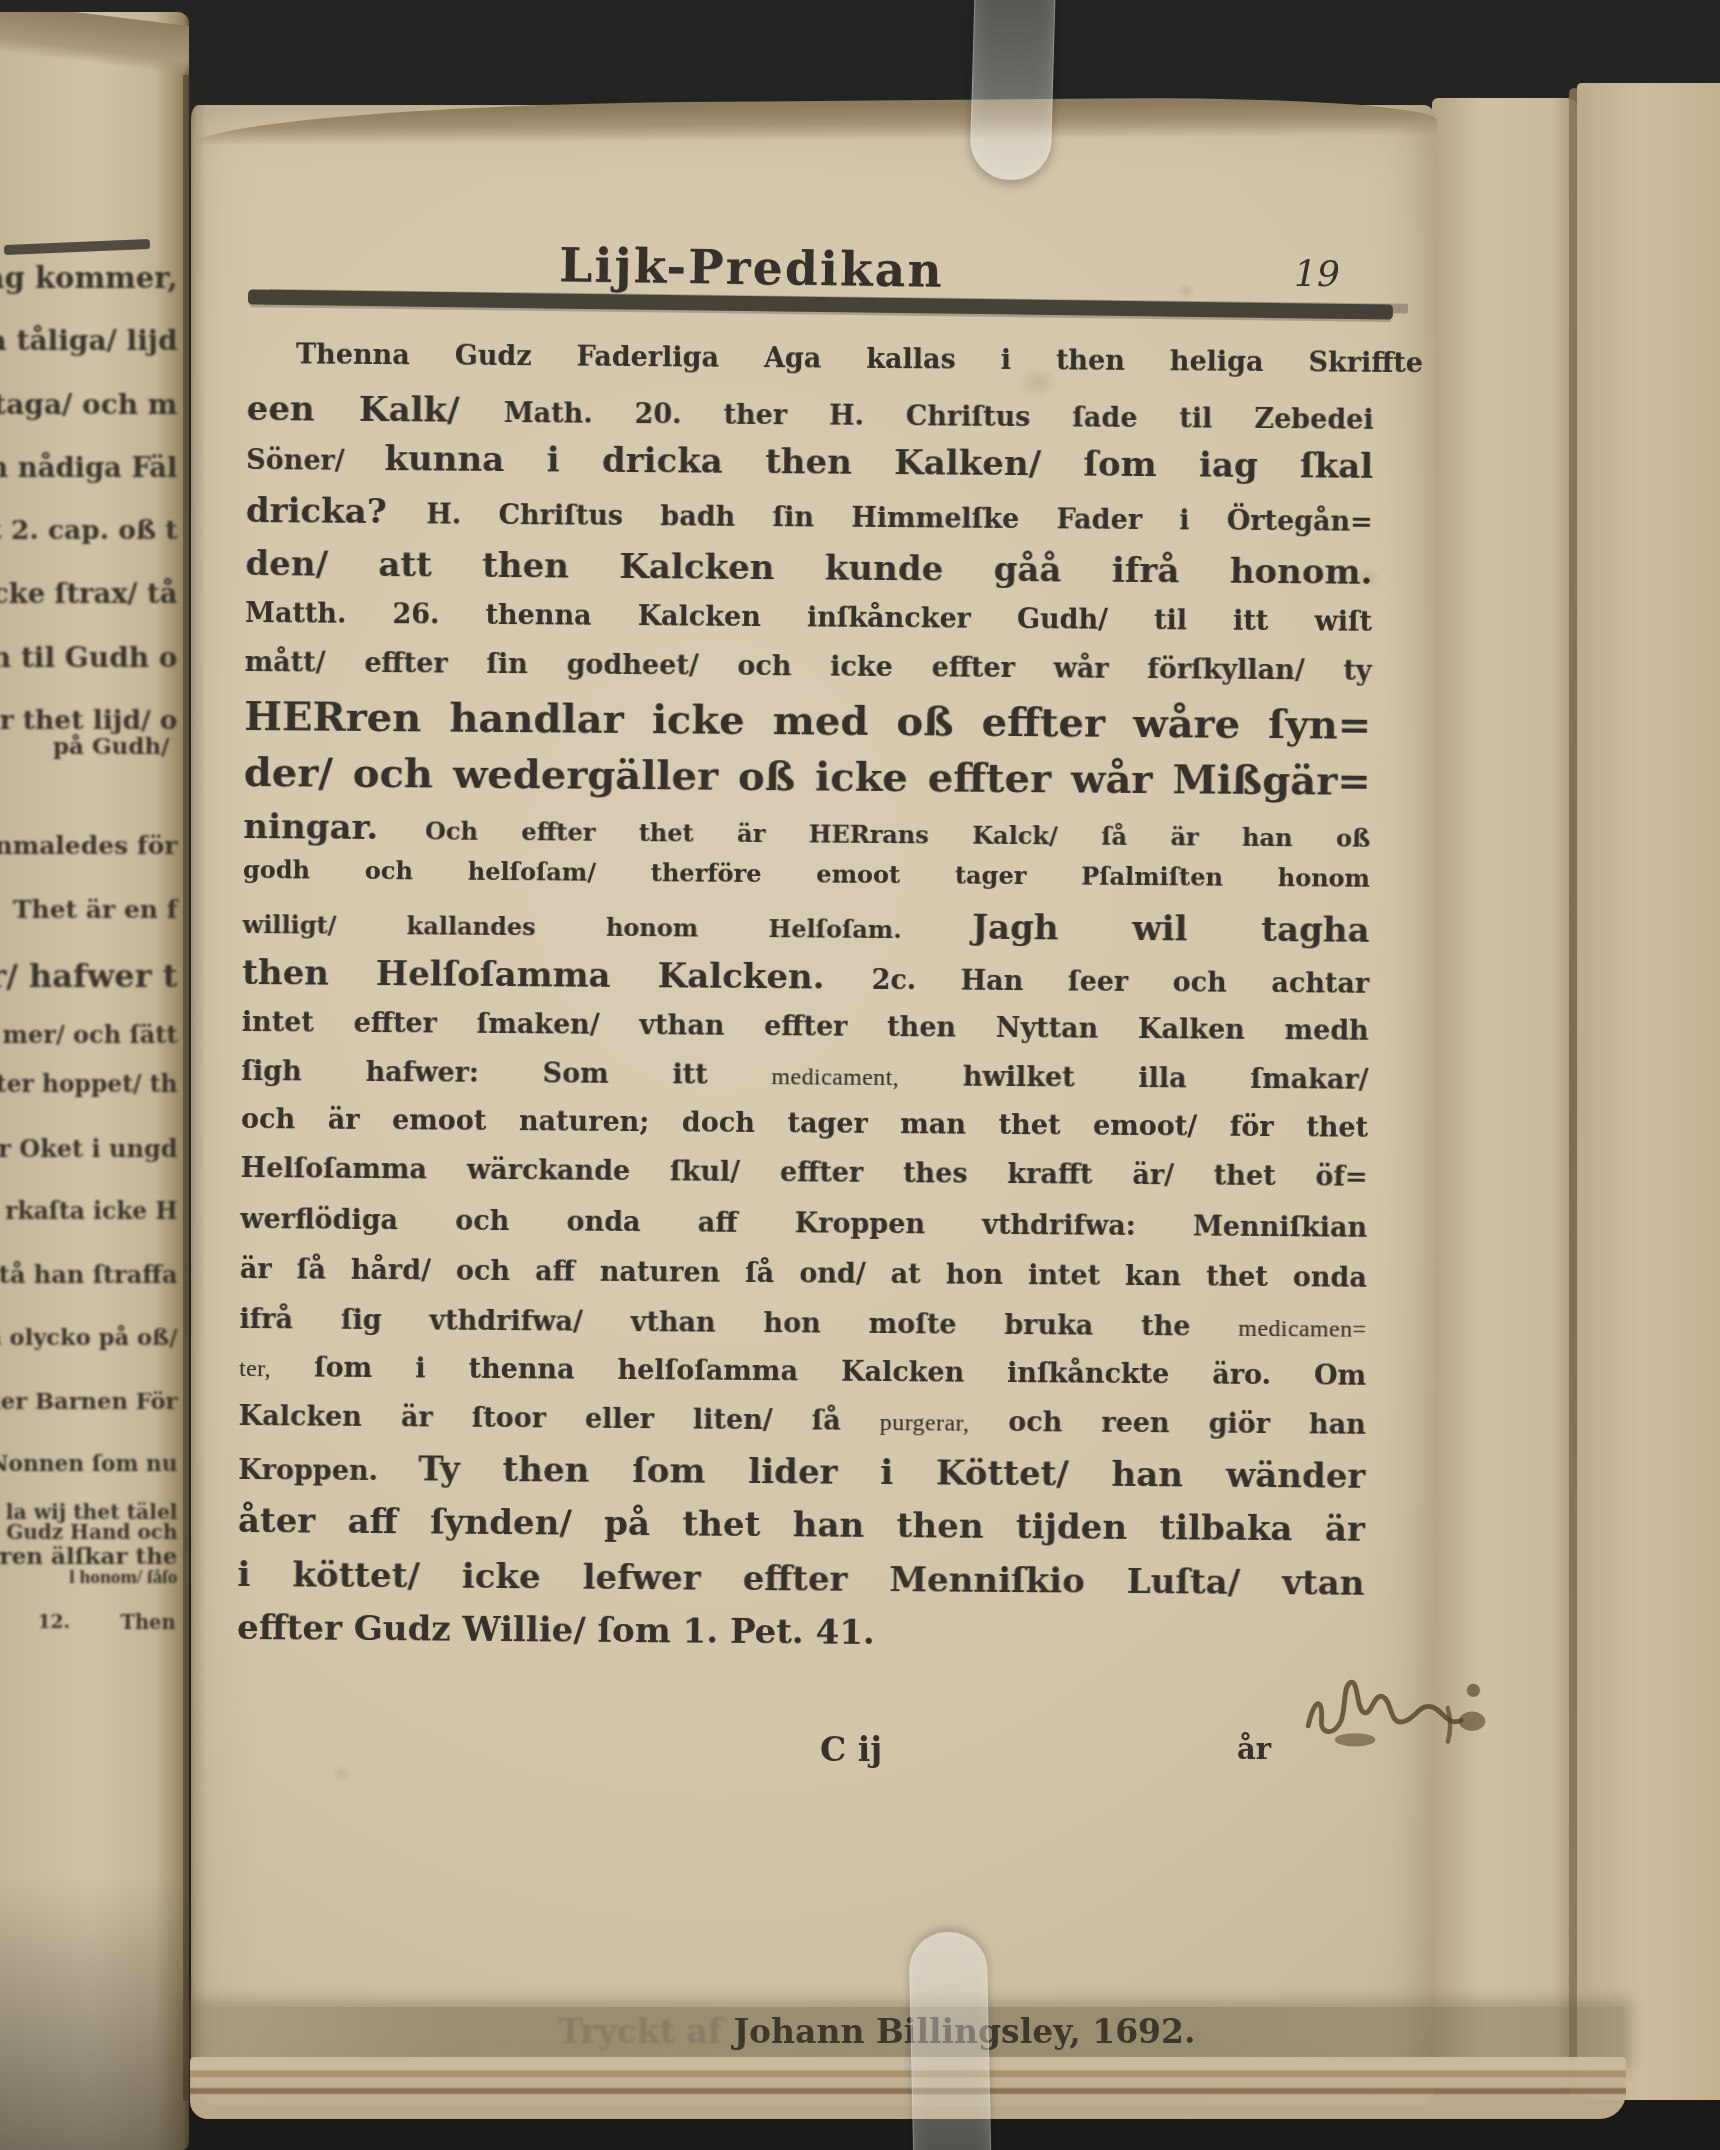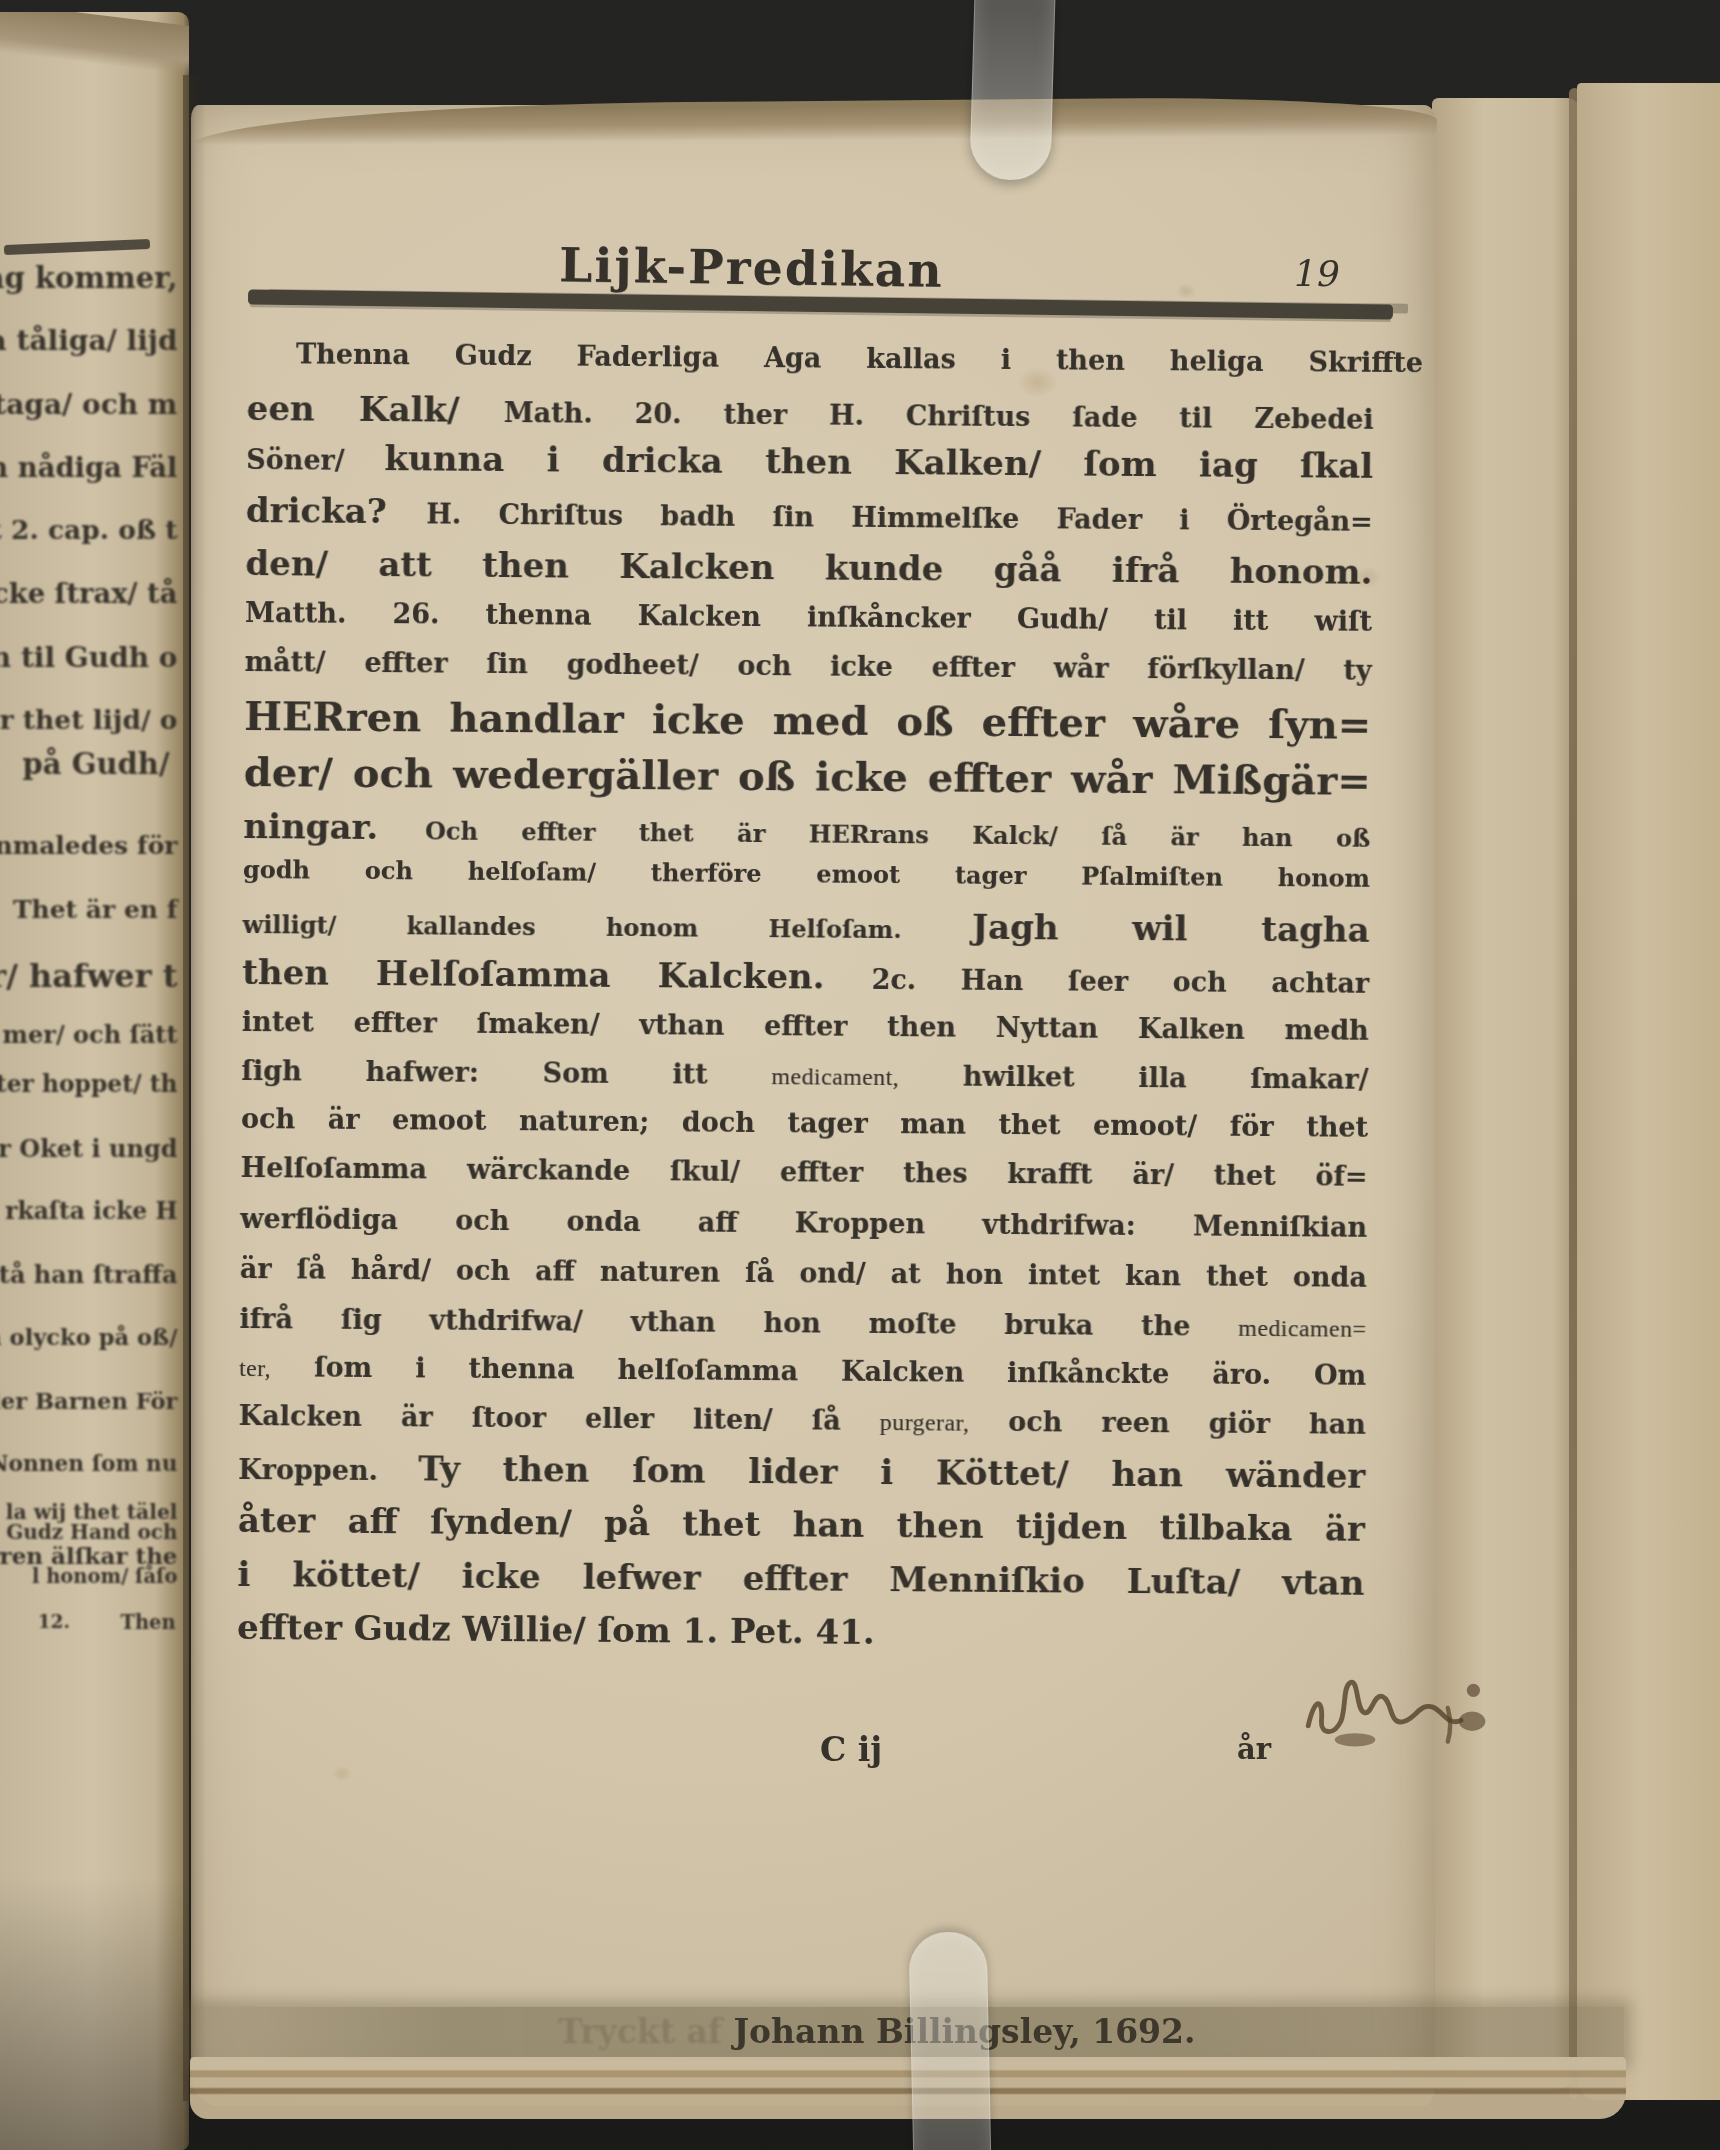--- a/index.html
+++ b/index.html
@@ -93,36 +93,36 @@
     <div class="left-rule"></div>
     <div style="left:0;top:0;width:100%;height:100%;">
         <div class="lf" style="top: 252px; font-size: 29px; right: 11.5px;">dag kommer,</div>
         <div class="lf" style="top: 315px; font-size: 28px; right: 11.5px;">ara tåliga/ lijd</div>
         <div class="lf" style="top: 379px; font-size: 28px; right: 11.5px;">vptaga/ och m</div>
         <div class="lf" style="top: 442px; font-size: 27.4px; right: 11.5px;">och nådiga Fäl</div>
         <div class="lf" style="top: 505px; font-size: 26.5px; right: 11.5px;">het 2. cap. oß t</div>
         <div class="lf" style="top: 568px; font-size: 27.4px; right: 11.5px;">cke ſtrax/ tå</div>
         <div class="lf" style="top: 632px; font-size: 28px; right: 11.5px;">n til Gudh o</div>
         <div class="lf" style="top: 695px; font-size: 26.5px; right: 11.5px;">r thet lijd/ o</div>
-        <div class="lf" style="top: 738px; font-size: 29px; right: 19.5px;">på Gudh/</div>
+        <div class="lf" style="top: 722px; font-size: 23px; right: 19.5px;">på Gudh/</div>
         <div class="lf" style="top: 821px; font-size: 25px; right: 11.5px;">nmaledes för</div>
         <div class="lf" style="top: 885px; font-size: 25px; right: 11.5px;">Thet är en f</div>
         <div class="lf" style="top: 948px; font-size: 32px; right: 11.5px;">år/ hafwer t</div>
         <div class="lf" style="top: 1011px; font-size: 24px; right: 11.5px;">mer/ och ſätt</div>
         <div class="lf" style="top: 1061px; font-size: 23.4px; right: 11.5px;">ffter hoppet/ th</div>
         <div class="lf" style="top: 1125px; font-size: 24px; right: 11.5px;">r Oket i ungd</div>
         <div class="lf" style="top: 1188px; font-size: 23.4px; right: 11.5px;">rkaſta icke H</div>
         <div class="lf" style="top: 1251px; font-size: 24px; right: 11.5px;">tå han ſtraffa</div>
         <div class="lf" style="top: 1314px; font-size: 22.6px; right: 11.5px;">n olycko på oß/</div>
         <div class="lf" style="top: 1378px; font-size: 22.6px; right: 11.5px;">ler Barnen För</div>
         <div class="lf" style="top: 1441px; font-size: 21.7px; right: 11.5px;">Nonnen ſom nu</div>
         <div class="lf" style="top: 1490px; font-size: 20.3px; right: 11.5px; text-align: right;">la wij thet tälel</div>
         <div class="lf" style="top: 1510px; font-size: 20px; right: 11.5px;">Gudz Hand och</div>
         <div class="lf" style="top: 1532px; font-size: 23px; right: 11.5px;">rren älſkar the</div>
-        <div class="lf" style="top: 1555px; font-size: 19.5px; right: 11.5px;">l honom/ ſåſo</div>
+        <div class="lf" style="top: 1555px; font-size: 19.5px; right: 11.5px; font-family: Liberation Serif, serif;">l honom/ ſåſo</div>
         <div class="lf" style="top: 1577px; font-size: 18.6px; right: 119px; margin-top: 24px;">12.</div>
         <div class="lf" style="top: 1601px; font-size: 19.5px; right: 13.3px;">Then</div>
       </div>
     <div class="left-shade"></div>
   </div>
   <div class="seam"></div>
 
   <div class="block1"></div>
   <div class="crease"></div>
   <div class="block2"></div>

